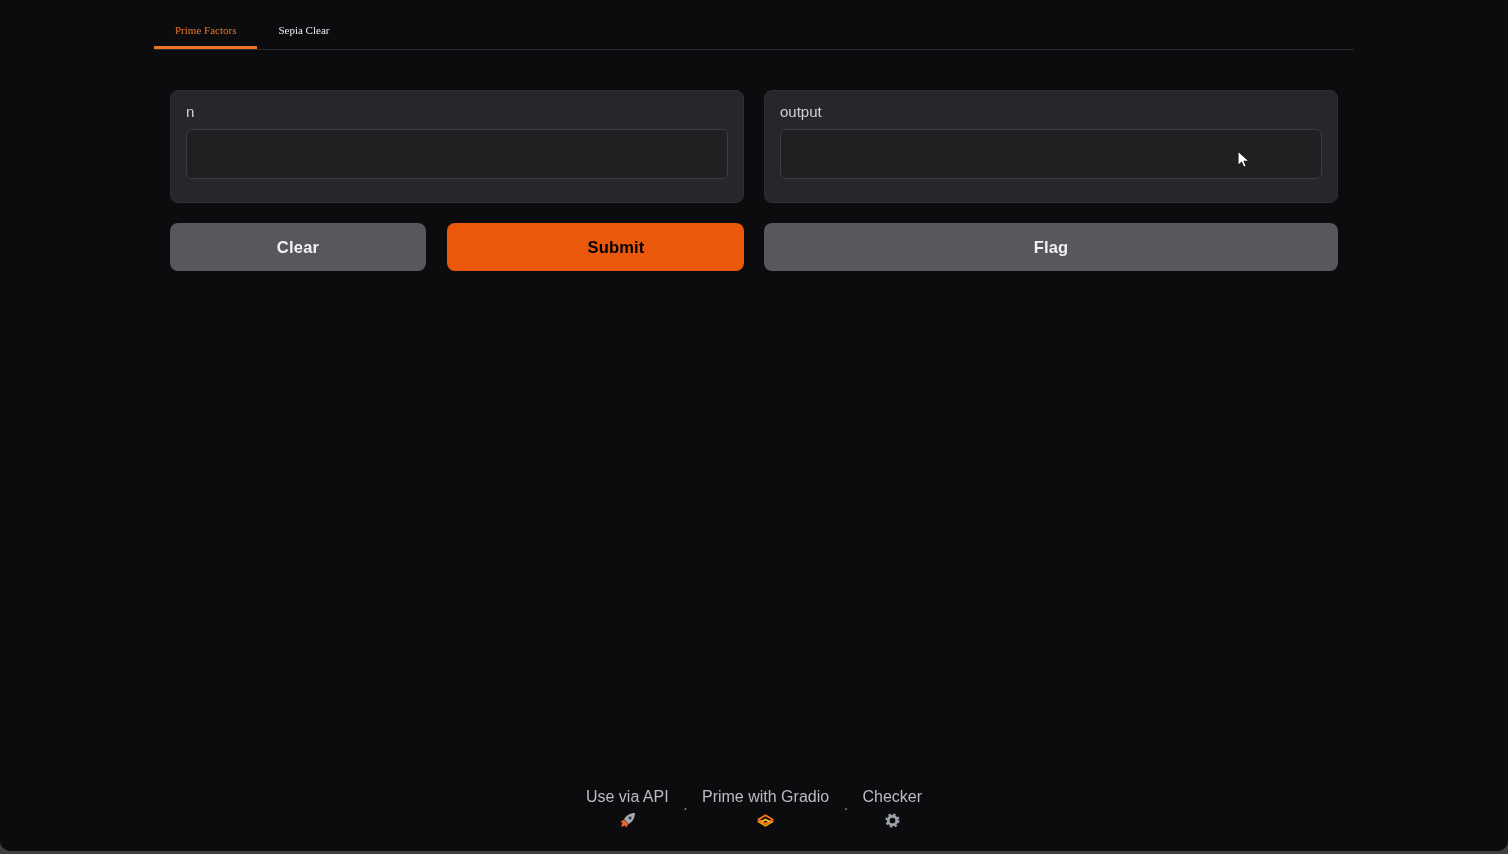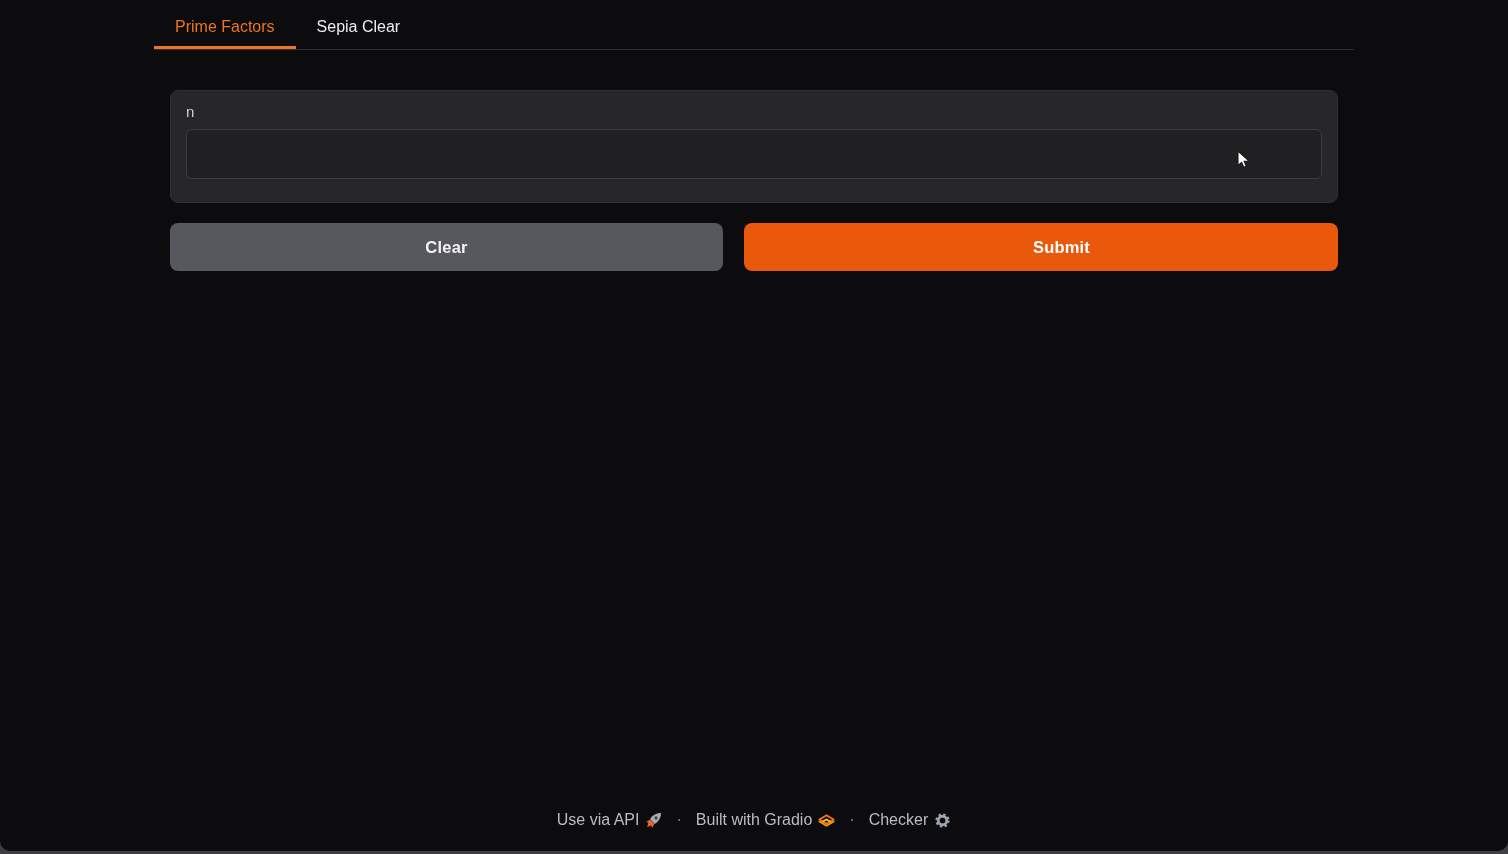--- a/index.html
+++ b/index.html
@@ -29,22 +29,22 @@
     align-items: flex-end;
     border-bottom: 1px solid #2d2d32;
     padding-top: 10px;
     height: 50px;
   }
   .tab {
     background: transparent;
     border: none;
     border-bottom: 3px solid transparent;
     color: #ececf1;
-    font-size: 16px;
-    font-family: Liberation Sans, sans-serif;
+    font-size: 11px;
+    font-family: Liberation Serif, serif;
     padding: 9px 21px 8px 21px;
     cursor: pointer;
     line-height: 1.4;
   }
   .tab.active {
     color: #ed7422;
     border-bottom-color: #ed7422;
     font-weight: 400;
   }
   
@@ -88,39 +88,40 @@
     height: 48px;
     border: none;
     border-radius: 8px;
     font-family: inherit;
     font-size: 16.5px;
     font-weight: 700;
     cursor: pointer;
     letter-spacing: 0.2px;
   }
   .btn.secondary { background: #57575e; color: #f2f2f4; }
-  .btn.primary { background: #ea580c; color: #ffffff; padding-left: 41px; }
+  .btn.primary { background: #ea580c; color: #000000; padding-left: 41px; }
   
   .footer {
     margin-top: auto;
     padding-bottom: 22px;
     display: flex;
     align-items: center;
     justify-content: center;
     gap: 10px;
     color: #bbbbc2;
     font-size: 16px;
   }
   .footer a {
     color: #bbbbc2;
     text-decoration: none;
     display: inline-flex;
     align-items: center;
     gap: 6px;
     cursor: pointer;
+    flex-direction: column;
   }
   .footer .dot { color: #8a8a90; padding: 0 4px; }
   .icon16 { width: 17px; height: 17px; display: inline-block; vertical-align: middle; }
   
   .cursor {
     position: absolute;
     left: 1234px;
     top: 150px;
     width: 20px;
     height: 20px;
@@ -141,42 +142,51 @@
   </div>
 
   <div class="container content">
     <div class="row">
       <div class="col">
         <div class="panel">
           <span class="panel-label">n</span>
           <input class="textbox" type="text" placeholder="" style="">
         </div>
       </div>
+      <div class="col">
+        <div class="panel">
+          <span class="panel-label">output</span>
+          <input class="textbox" type="text" placeholder="" style="">
+        </div>
+      </div>
     </div>
 
     <div class="row btn-row">
       <div class="col btn-pair">
         <button class="btn secondary">Clear</button>
         <button class="btn primary">Submit</button>
+      </div>
+      <div class="col btn-pair">
+        <button class="btn secondary">Flag</button>
       </div>
     </div>
   </div>
 
   <div class="footer">
     <a>
       <span>Use via API</span>
       <svg class="icon16" viewBox="0 0 16 16">
         <path d="M15 1 C10.5 1 6.8 3.2 4.8 6.8 L9.2 11.2 C12.8 9.2 15 5.5 15 1 Z" fill="#a9acb3"></path>
         <circle cx="10.4" cy="5.6" r="1.5" fill="#3a3f4a"></circle>
         <path d="M4.6 7.2 L1.2 9.2 L3.2 10.2 L2 14 L5.8 12.8 L6.8 14.8 L8.8 11.4 Z" fill="#f0652a"></path>
       </svg>
     </a>
     <span class="dot">·</span>
     <a>
-      <span>Built with Gradio</span>
+      <span>Prime with Gradio</span>
       <svg class="icon16" viewBox="0 0 24 24" fill="none" stroke-width="2.6" stroke-linecap="round" stroke-linejoin="round">
         <polyline points="2,13.5 12,19.5 22,13.5" stroke="#f59e0b"></polyline>
         <polygon points="2,10.5 12,4.5 22,10.5 12,16.5" stroke="#f97316"></polygon>
         <polyline points="7,13.5 12,10.5 17,13.5" stroke="#fbbf24"></polyline>
       </svg>
     </a>
     <span class="dot">·</span>
     <a>
       <span>Checker</span>
       <svg class="icon16" viewBox="0 0 16 16">

